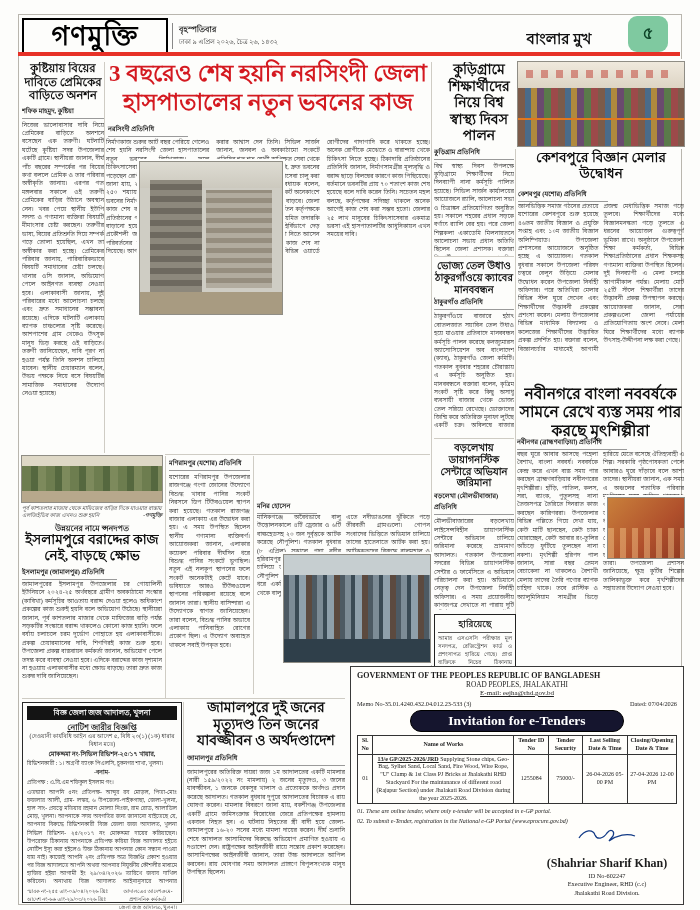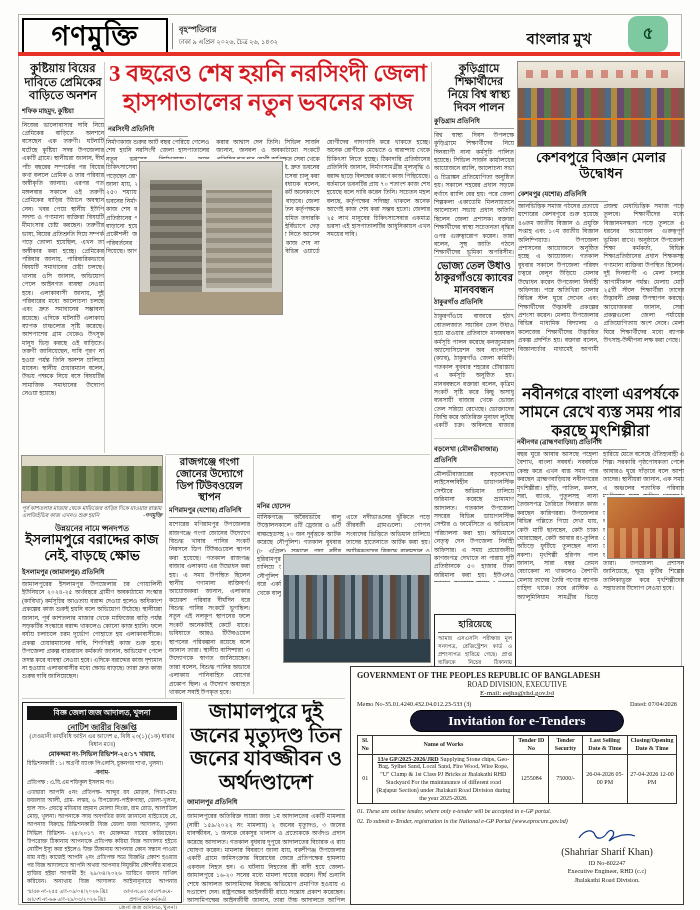--- a/index.html
+++ b/index.html
@@ -58,21 +58,21 @@
   .pill{margin:3px auto;width:212px;background:#15152e;color:#fff;text-align:center;font-weight:bold;
         font-size:13.5px;border-radius:14px;padding:2px 0;border:1px solid #000;}
   table.tender{width:100%;border-collapse:collapse;font-size:6px;line-height:1.3;}
   table.tender th,table.tender td{border:0.6px solid #333;padding:1px 2px;}
   table.tender th{font-weight:bold;text-align:center;vertical-align:middle;}
   table.tender td{vertical-align:middle;text-align:center;}
   td.works{text-align:justify;}
   .wref{font-weight:bold;text-decoration:underline;}
   .notes{font-size:6px;font-style:italic;margin-top:3px;line-height:1.55;}
   .sigblock{width:140px;margin-left:auto;text-align:center;font-size:6.3px;line-height:1.35;margin-top:1px;}
-  .sig-name{font-weight:normal;font-size:10px;}
+  .sig-name{font-weight:bold;font-size:12px;margin-top:10px;}
 </style>
 </head>
 <body>
 
 <div id="page">
 
   <div class="abs frame" style="left:18px;top:14px;width:662px;height:889px;"></div>
 
   <div class="abs masthead" style="left:22px;top:18px;width:142px;height:34px;">
     <span>গণমুক্তি</span>
@@ -109,21 +109,21 @@
   <div class="abs bt cols3" style="left:106px;top:138px;width:324px;height:315px;">নির্মাণকাজ শুরুর আট বছর পেরিয়ে গেলেও শেষ হয়নি নরসিংদী জেলা হাসপাতালের নতুন ভবনের নির্মাণকাজ। ফলে চিকিৎসাসেবা নিয়ে চরম ভোগান্তিতে পড়েছেন রোগী ও স্বজনরা। হাসপাতাল সূত্রে জানা যায়, ২০১৮ সালে ১০০ শয্যা থেকে ২৫০ শয্যায় উন্নীত করার লক্ষ্যে নতুন ভবনের নির্মাণকাজ শুরু হয়। নির্ধারিত সময়ে কাজ শেষ করার কথা থাকলেও ঠিকাদারি প্রতিষ্ঠানের গাফিলতিতে দফায় দফায় সময় বাড়ানো হয়েছে। গণপূর্ত বিভাগের নির্বাহী প্রকৌশলী জানান, বরাদ্দ সংকট ও নকশা পরিবর্তনের কারণে কাজে ধীরগতি দেখা দিয়েছে। আগামী অর্থবছরের মধ্যে কাজ শেষ করার আশ্বাস দেন তিনি। সিভিল সার্জন জানান, জনবল ও অবকাঠামো সংকটে প্রতিদিন শত শত রোগী কাঙ্ক্ষিত সেবা থেকে বঞ্চিত হচ্ছেন। স্থানীয়দের দাবি, দ্রুত ভবনের কাজ শেষ করে পূর্ণাঙ্গ চিকিৎসাসেবা চালু করা হোক। হাসপাতালের তত্ত্বাবধায়ক বলেন, নতুন ভবন চালু হলে শয্যা সংকট অনেকাংশে কেটে যাবে এবং সেবার মান বাড়বে। জেলা প্রশাসক জানান, বিষয়টি ঊর্ধ্বতন কর্তৃপক্ষকে অবহিত করা হয়েছে এবং নিয়মিত তদারকি চলছে। এদিকে প্রতিদিন বহির্বিভাগে দেড় হাজারের বেশি রোগী চিকিৎসা নিতে আসেন বলে জানা গেছে। ভবনের কাজ শেষ না হওয়ায় জরুরি বিভাগসহ বিভিন্ন ওয়ার্ডে রোগীদের গাদাগাদি করে থাকতে হচ্ছে। অনেক রোগীকে মেঝেতে ও বারান্দায় থেকে চিকিৎসা নিতে হচ্ছে। ঠিকাদারি প্রতিষ্ঠানের প্রতিনিধি জানান, নির্মাণসামগ্রীর মূল্যবৃদ্ধি ও বরাদ্দ ছাড়ে বিলম্বের কারণে কাজ পিছিয়েছে। বর্তমানে ভবনটির প্রায় ৭০ শতাংশ কাজ শেষ হয়েছে বলে দাবি করেন তিনি। সচেতন মহল বলছে, কর্তৃপক্ষের সদিচ্ছা থাকলে অনেক আগেই কাজ শেষ করা সম্ভব হতো। জেলার ২৫ লাখ মানুষের চিকিৎসাসেবার একমাত্র ভরসা এই হাসপাতালটির আধুনিকায়ন এখন সময়ের দাবি।</div>
 
   <div class="abs photo" style="left:140px;top:162px;width:142px;height:152px;background:#cfcdc4;">
     <div class="ph-layer" style="top:0;height:26px;background:linear-gradient(#dedcd3,#ccc9be);"></div>
     <div class="abs" style="left:10px;top:18px;width:52px;height:118px;background:repeating-linear-gradient(0deg,#6e695f 0 6px,#8d887c 6px 12px);"></div>
     <div class="abs" style="left:66px;top:28px;width:66px;height:98px;background:repeating-linear-gradient(0deg,#b2ac9f 0 5px,#968e7f 5px 10px);"></div>
     <div class="ph-layer" style="bottom:0;height:22px;background:#a89b81;"></div>
   </div>
 
   <div class="abs" style="left:434px;top:62px;width:80px;height:194px;overflow:hidden;">
-    <div class="hl" style="font-size:11px;margin-left:10px;">কুড়িগ্রামে শিক্ষার্থীদের নিয়ে বিশ্ব স্বাস্থ্য দিবস পালন</div>
+    <div class="hl" style="font-size:14px;margin-left:10px;">কুড়িগ্রামে শিক্ষার্থীদের নিয়ে বিশ্ব স্বাস্থ্য দিবস পালন</div>
     <span class="byline" style="margin-top:2px;">কুড়িগ্রাম প্রতিনিধি</span>
     <div class="bt" style="height:140px;">বিশ্ব স্বাস্থ্য দিবস উপলক্ষে কুড়িগ্রামে শিক্ষার্থীদের নিয়ে দিনব্যাপী নানা কর্মসূচি পালিত হয়েছে। সিভিল সার্জন কার্যালয়ের আয়োজনে র‌্যালি, আলোচনা সভা ও চিত্রাঙ্কন প্রতিযোগিতা অনুষ্ঠিত হয়। সকালে শহরের প্রধান সড়কে বর্ণাঢ্য র‌্যালি বের হয়। পরে জেলা শিল্পকলা একাডেমি মিলনায়তনে আলোচনা সভায় প্রধান অতিথি ছিলেন জেলা প্রশাসক। বক্তারা শিক্ষার্থীদের স্বাস্থ্য সচেতনতা বৃদ্ধির ওপর গুরুত্বারোপ করেন। তারা বলেন, সুস্থ জাতি গঠনে শিক্ষার্থীদের ভূমিকা অপরিসীম। অনুষ্ঠানে বিভিন্ন স্কুল-কলেজের শিক্ষক-শিক্ষার্থীসহ স্বাস্থ্য বিভাগের কর্মকর্তারা উপস্থিত ছিলেন। পরে চিত্রাঙ্কন প্রতিযোগিতায় বিজয়ীদের মাঝে পুরস্কার বিতরণ করা হয়।</div>
   </div>
 
   <div class="abs photo" style="left:518px;top:62px;width:166px;height:84px;background:#d9d2c4;">
     <div class="ph-layer" style="top:0;height:26px;background:linear-gradient(#efe9dd,#ddd4c4);"></div>
     <div class="abs" style="left:8px;top:8px;width:150px;height:8px;background:repeating-linear-gradient(90deg,#c2483c 0 7px,transparent 7px 15px);opacity:.55;"></div>
     <div class="ph-layer" style="top:26px;height:58px;background:repeating-linear-gradient(90deg,#7c5b4a 0 7px,#4a6b8a 7px 13px,#b08a3e 13px 19px,#6a4a6e 19px 26px,#5a7a4a 26px 33px,#9c4a4a 33px 40px);"></div>
     <div class="abs" style="left:0;top:56px;width:166px;height:2px;background:#e07820;"></div>
   </div>
@@ -131,31 +131,32 @@
   <span class="abs byline" style="left:518px;top:189px;width:90px;">কেশবপুর (যশোর) প্রতিনিধি</span>
   <div class="abs bt cols2" style="left:518px;top:202px;width:166px;height:180px;">জ্ঞানভিত্তিক সমাজ গঠনের প্রত্যয়ে যশোরের কেশবপুরে শুরু হয়েছে ৪৬তম জাতীয় বিজ্ঞান ও প্রযুক্তি সপ্তাহ এবং ১০ম জাতীয় বিজ্ঞান অলিম্পিয়াড। উপজেলা প্রশাসনের আয়োজনে অনুষ্ঠিত হচ্ছে এ আয়োজন। গতকাল বুধবার সকালে উপজেলা পরিষদ চত্বরে বেলুন উড়িয়ে মেলার উদ্বোধন করেন উপজেলা নির্বাহী অফিসার। পরে অতিথিরা মেলার বিভিন্ন স্টল ঘুরে দেখেন এবং শিক্ষার্থীদের উদ্ভাবনী প্রকল্পের প্রশংসা করেন। মেলায় উপজেলার বিভিন্ন মাধ্যমিক বিদ্যালয় ও কলেজের শিক্ষার্থীদের উদ্ভাবিত প্রকল্প প্রদর্শিত হয়। বক্তারা বলেন, বিজ্ঞানচর্চার মাধ্যমেই আগামী প্রজন্ম মেধাভিত্তিক সমাজ গড়ে তুলবে। শিক্ষার্থীদের মধ্যে বিজ্ঞানমনস্কতা গড়ে তুলতে এ ধরনের আয়োজন গুরুত্বপূর্ণ ভূমিকা রাখে। অনুষ্ঠানে উপজেলা শিক্ষা কর্মকর্তা, বিভিন্ন শিক্ষাপ্রতিষ্ঠানের প্রধান শিক্ষকসহ গণ্যমান্য ব্যক্তিরা উপস্থিত ছিলেন। দুই দিনব্যাপী এ মেলা চলবে আগামীকাল পর্যন্ত। মেলায় মোট ২৫টি স্টলে শিক্ষার্থীরা তাদের উদ্ভাবনী প্রকল্প উপস্থাপন করছে। আয়োজকরা জানান, সেরা প্রকল্পগুলো জেলা পর্যায়ের প্রতিযোগিতায় অংশ নেবে। মেলা ঘিরে শিক্ষার্থীদের মধ্যে ব্যাপক উৎসাহ-উদ্দীপনা লক্ষ করা গেছে।</div>
 
   <div class="abs" style="left:434px;top:260px;width:80px;height:176px;overflow:hidden;">
     <div class="hl" style="font-size:10px;">ভোজ্য তেল উধাও ঠাকুরগাঁওয়ে ক্যাবের মানববন্ধন</div>
     <span class="byline" style="margin-top:2px;">ঠাকুরগাঁও প্রতিনিধি</span>
     <div class="bt" style="height:118px;">ঠাকুরগাঁওয়ে বাজারে হঠাৎ বোতলজাত সয়াবিন তেল উধাও হয়ে যাওয়ার প্রতিবাদে মানববন্ধন কর্মসূচি পালন করেছে কনজ্যুমারস অ্যাসোসিয়েশন অব বাংলাদেশ (ক্যাব), ঠাকুরগাঁও জেলা কমিটি। গতকাল বুধবার শহরের চৌরাস্তায় এ কর্মসূচি অনুষ্ঠিত হয়। মানববন্ধনে বক্তারা বলেন, কৃত্রিম সংকট সৃষ্টি করে কিছু অসাধু ব্যবসায়ী বাজার থেকে ভোজ্য তেল সরিয়ে রেখেছে। ভোক্তাদের জিম্মি করে অতিরিক্ত মুনাফা লুটছে একটি চক্র। অবিলম্বে বাজার তদারকি জোরদার করার দাবি জানান তারা। নিয়মিত অভিযান পরিচালনার দাবি জানিয়ে বক্তারা বলেন, ব্যবস্থা না নিলে কঠোর কর্মসূচি দেওয়া হবে। কর্মসূচিতে ক্যাবের জেলা কমিটির নেতৃবৃন্দসহ বিভিন্ন শ্রেণি-পেশার মানুষ অংশ নেন।</div>
   </div>
 
   <div class="abs" style="left:434px;top:442px;width:80px;height:168px;overflow:hidden;">
+    <div class="hl" style="font-size:10px;">বড়লেখায় ডায়াগনস্টিক সেন্টারে অভিযান জরিমানা</div>
     <span class="byline" style="margin-top:2px;">বড়লেখা (মৌলভীবাজার) প্রতিনিধি</span>
     <div class="bt" style="height:112px;">মৌলভীবাজারের বড়লেখায় লাইসেন্সবিহীন ডায়াগনস্টিক সেন্টারে অভিযান চালিয়ে জরিমানা করেছে ভ্রাম্যমাণ আদালত। গতকাল উপজেলা সদরের বিভিন্ন ডায়াগনস্টিক সেন্টার ও ফার্মেসিতে এ অভিযান পরিচালনা করা হয়। অভিযানে নেতৃত্ব দেন উপজেলা নির্বাহী অফিসার। এ সময় প্রয়োজনীয় কাগজপত্র দেখাতে না পারায় দুটি প্রতিষ্ঠানকে ৫০ হাজার টাকা জরিমানা করা হয়। ইউএনও জানান, জনস্বাস্থ্য রক্ষায় এ ধরনের অভিযান অব্যাহত থাকবে। মেয়াদোত্তীর্ণ ওষুধ রাখার দায়ে একটি ফার্মেসিকে সতর্কও করা হয়।</div>
   </div>
 
   <div class="abs lostbox" style="left:434px;top:614px;width:74px;height:76px;">
     <div class="lost-title">হারিয়েছে</div>
     <div class="lost-body">আমার এসএসসি পরীক্ষার মূল সনদপত্র, রেজিস্ট্রেশন কার্ড ও প্রশংসাপত্র হারিয়ে গেছে। প্রাপ্ত ব্যক্তিকে নিচের ঠিকানায় যোগাযোগের জন্য অনুরোধ করা হলো।</div>
     <div class="lost-contact">-মো. সোহাগ মোল্লা</div>
   </div>
 
-  <div class="abs hl" style="left:517px;top:385px;width:167px;font-size:15.5px;">নবীনগরে বাংলা এরপর্ষকে সামনে রেখে ব্যস্ত সময় পার করছে মৃৎশিল্পীরা</div>
+  <div class="abs hl" style="left:517px;top:385px;width:167px;font-size:15.5px;">নবীনগরে বাংলা নববর্ষকে সামনে রেখে ব্যস্ত সময় পার করছে মৃৎশিল্পীরা</div>
   <span class="abs byline" style="left:517px;top:437px;width:110px;">নবীনগর (ব্রাহ্মণবাড়িয়া) প্রতিনিধি</span>
   <div class="abs bt cols2" style="left:517px;top:450px;width:167px;height:210px;">বছর ঘুরে আবার আসছে পহেলা বৈশাখ, বাংলা নববর্ষ। নববর্ষকে কেন্দ্র করে এখন ব্যস্ত সময় পার করছেন ব্রাহ্মণবাড়িয়ার নবীনগরের মৃৎশিল্পীরা। হাঁড়ি, পাতিল, কলস, সরা, ব্যাংক, পুতুলসহ নানা তৈজসপত্র তৈরিতে দিনরাত কাজ করছেন কারিগররা। উপজেলার বিভিন্ন পল্লিতে গিয়ে দেখা যায়, কেউ মাটি ছানছেন, কেউ চাকা ঘোরাচ্ছেন, কেউ আবার রং-তুলির আঁচড়ে ফুটিয়ে তুলছেন নানা নকশা। মৃৎশিল্পী হরিপদ পাল জানান, সারা বছর তেমন বেচাকেনা না থাকলেও বৈশাখী মেলায় তাদের তৈরি পণ্যের ব্যাপক চাহিদা থাকে। তবে প্লাস্টিক ও অ্যালুমিনিয়াম সামগ্রীর ভিড়ে হারিয়ে যেতে বসেছে ঐতিহ্যবাহী এ শিল্প। সরকারি পৃষ্ঠপোষকতা পেলে আবারও ঘুরে দাঁড়াবে বলে আশা তাদের। স্থানীয়রা জানান, এক সময় এ অঞ্চলের শতাধিক পরিবার মৃৎশিল্পের সঙ্গে জড়িত থাকলেও এখন তা অর্ধেকে নেমে এসেছে। তবুও বাপ-দাদার পেশা আঁকড়ে ধরে আছেন অনেকে। কারিগররা জানান, মাটির দাম ও পরিবহন খরচ বেড়ে যাওয়ায় লাভ কমেছে। তারপরও নববর্ষের মেলাকে ঘিরে ভালো বেচাকেনার স্বপ্ন দেখছেন তারা। উপজেলা প্রশাসন জানিয়েছে, ক্ষুদ্র কুটির শিল্পের তালিকাভুক্ত করে মৃৎশিল্পীদের সহায়তার উদ্যোগ নেওয়া হবে।</div>
 
   <div class="abs photo" style="left:608px;top:498px;width:76px;height:60px;background:linear-gradient(135deg,#c9803b,#b0502c 60%,#8f3a22);">
     <div class="abs" style="left:0;top:30px;width:76px;height:30px;background:repeating-linear-gradient(90deg,rgba(255,214,150,.4) 0 6px,transparent 6px 12px);"></div>
   </div>
 
   <div class="abs photo" style="left:22px;top:456px;width:140px;height:46px;background:#ded8c6;">
     <div class="ph-layer" style="top:10px;height:25px;background:repeating-linear-gradient(90deg,#6d7d4f 0 9px,#55683f 9px 16px,#7d8a5c 16px 24px);"></div>
     <div class="ph-layer" style="bottom:0;height:11px;background:#b7a88c;"></div>
@@ -163,21 +164,20 @@
   <div class="abs capt" style="left:22px;top:505px;width:140px;">
     <span>পূর্ব কাশতলার মাজার থেকে মাফিজের বাড়ির দিকে যাওয়ার রাস্তায় এলজিইডির কাজ এখনও শুরু হয়নি</span>
     <span class="credit">-গণমুক্তি</span>
   </div>
   <div class="abs kicker" style="left:22px;top:522px;width:140px;">উন্নয়নের নামে প্সনদপত</div>
   <div class="abs hl" style="left:22px;top:532px;width:140px;font-size:13.5px;">ইসলামপুরে বরাদ্দের কাজ নেই, বাড়ছে ক্ষোভ</div>
   <span class="abs byline" style="left:22px;top:567px;width:95px;">ইসলামপুর (জামালপুর) প্রতিনিধি</span>
   <div class="abs bt" style="left:22px;top:580px;width:140px;height:118px;">জামালপুরের ইসলামপুর উপজেলার চর গোয়ালিনী ইউনিয়নে ২০২৪-২৫ অর্থবছরে গ্রামীণ অবকাঠামো সংস্কার (কাবিখা) কর্মসূচির আওতায় বরাদ্দ দেওয়া হলেও অধিকাংশ প্রকল্পের কাজ শুরুই হয়নি বলে অভিযোগ উঠেছে। স্থানীয়রা জানান, পূর্ব কাশতলার মাজার থেকে মাফিজের বাড়ি পর্যন্ত সড়কটির সংস্কারে বরাদ্দ থাকলেও কোনো কাজ হয়নি। ফলে বর্ষায় চলাচলে চরম দুর্ভোগ পোহাতে হয় এলাকাবাসীকে। প্রকল্প চেয়ারম্যানের দাবি, শিগগিরই কাজ শুরু হবে। উপজেলা প্রকল্প বাস্তবায়ন কর্মকর্তা জানান, অভিযোগ পেলে তদন্ত করে ব্যবস্থা নেওয়া হবে। এদিকে বরাদ্দের কাজ দৃশ্যমান না হওয়ায় এলাকাবাসীর মধ্যে ক্ষোভ বাড়ছে। তারা দ্রুত কাজ শুরুর দাবি জানিয়েছেন।</div>
 
   <div class="abs" style="left:169px;top:456px;width:81px;height:242px;overflow:hidden;">
-    <div class="hl" style="font-size:10px;">রাজগঞ্জে গংগা জোনের উদ্যোগে ডিপ টিউবওয়েল স্থাপন</div>
     <span class="byline" style="margin-top:2px;">মণিরামপুর (যশোর) প্রতিনিধি</span>
     <div class="bt" style="height:186px;">যশোরের মণিরামপুর উপজেলার রাজগঞ্জে গংগা জোনের উদ্যোগে বিশুদ্ধ খাবার পানির সংকট নিরসনে ডিপ টিউবওয়েল স্থাপন করা হয়েছে। গতকাল রাজগঞ্জ বাজার এলাকায় এর উদ্বোধন করা হয়। এ সময় উপস্থিত ছিলেন স্থানীয় গণ্যমান্য ব্যক্তিবর্গ। আয়োজকরা জানান, এলাকার কয়েকশ পরিবার দীর্ঘদিন ধরে বিশুদ্ধ পানির সংকটে ভুগছিল। নতুন এই নলকূপ স্থাপনের ফলে সংকট অনেকটাই কেটে যাবে। ভবিষ্যতে আরও টিউবওয়েল স্থাপনের পরিকল্পনা রয়েছে বলে জানান তারা। স্থানীয় বাসিন্দারা এ উদ্যোগকে স্বাগত জানিয়েছেন। তারা বলেন, বিশুদ্ধ পানির অভাবে এলাকায় পানিবাহিত রোগের প্রকোপ ছিল। এ উদ্যোগ অব্যাহত থাকলে সবাই উপকৃত হবে।</div>
   </div>
 
   <span class="abs byline" style="left:257px;top:501px;width:60px;">মনির হোসেন</span>
   <div class="abs bt cols2" style="left:257px;top:513px;width:173px;height:150px;">মানিকগঞ্জে অবৈধভাবে বালু উত্তোলনকালে ৪টি ড্রেজার ও ৬টি বাল্কহেডসহ ২০ জন দুর্বৃত্তকে আটক করেছে নৌপুলিশ। গতকাল বুধবার (৮ এপ্রিল) সকালে পদ্মা নদীর হরিরামপুর এলাকায় অভিযান চালিয়ে তাদের আটক করা হয়। নৌপুলিশ সূত্রে জানা যায়, দীর্ঘদিন ধরে একটি চক্র অবৈধভাবে নদী থেকে বালু উত্তোলন করে আসছিল। এতে নদীভাঙনের ঝুঁকিতে পড়ে তীরবর্তী গ্রামগুলো। গোপন সংবাদের ভিত্তিতে অভিযান চালিয়ে তাদের হাতেনাতে আটক করা হয়। আটককৃতদের বিরুদ্ধে বালুমহাল ও মাটি ব্যবস্থাপনা আইনে মামলা দায়েরের প্রক্রিয়া চলছে বলে জানিয়েছে পুলিশ। জব্দকৃত ড্রেজার ও বাল্কহেডগুলো নৌপুলিশের হেফাজতে রাখা হয়েছে।</div>
 
   <div class="abs photo" style="left:284px;top:555px;width:146px;height:107px;background:#c6ced0;">
     <div class="ph-layer" style="top:20px;height:64px;background:repeating-linear-gradient(90deg,#4d5a63 0 5px,#7d8c96 5px 11px,#3a4a54 11px 15px,#8fa0ab 15px 22px,#5c4a3f 22px 28px);"></div>
     <div class="ph-layer" style="bottom:0;height:23px;background:#2f3f4a;"></div>
@@ -199,28 +199,28 @@
       </div>
       <div class="r">
         <div>আদালতের আদেশক্রমে-</div>
         <div>প্রশাসনিক কর্মকর্তা</div>
         <div>জেলা জজ আদালত, খুলনা।</div>
       </div>
     </div>
   </div>
 
   <div class="abs" style="left:187px;top:700px;width:158px;height:203px;overflow:hidden;">
-    <div class="hl" style="font-size:20px;">জামালপুরে দুই জনের মৃত্যুদণ্ড তিন জনের যাবজ্জীবন ও অর্থদণ্ডাদেশ</div>
+    <div class="hl" style="font-size:14px;">জামালপুরে দুই জনের মৃত্যুদণ্ড তিন জনের যাবজ্জীবন ও অর্থদণ্ডাদেশ</div>
     <span class="byline" style="margin-top:3px;">জামালপুর প্রতিনিধি</span>
     <div class="bt" style="height:120px;">জামালপুরের অতিরিক্ত দায়রা জজ ১ম আদালতের একটি মামলার (নারী ১৫৯/২০২২ নং মামলায়) ২ জনের মৃত্যুদণ্ড, ৩ জনের যাবজ্জীবন, ১ জনকে বেকসুর খালাস ও প্রত্যেককে অর্থদণ্ড প্রদান করেছে আদালত। গতকাল বুধবার দুপুরে আদালতের বিচারক এ রায় ঘোষণা করেন। মামলার বিবরণে জানা যায়, বকশীগঞ্জ উপজেলার একটি গ্রামে জমিসংক্রান্ত বিরোধের জেরে প্রতিপক্ষের হামলায় একজন নিহত হন। এ ঘটনায় নিহতের স্ত্রী বাদী হয়ে জেলা-জামালপুরে ১৬-২০ সনের মধ্যে মামলা দায়ের করেন। দীর্ঘ শুনানি শেষে আদালত আসামিদের বিরুদ্ধে অভিযোগ প্রমাণিত হওয়ায় এ দণ্ডাদেশ দেন। রাষ্ট্রপক্ষের আইনজীবী রায়ে সন্তোষ প্রকাশ করেছেন। আসামিপক্ষের আইনজীবী জানান, তারা উচ্চ আদালতে আপিল করবেন। রায় ঘোষণার সময় আদালত প্রাঙ্গণে বিপুলসংখ্যক মানুষ উপস্থিত ছিলেন।</div>
   </div>
 
   <div class="abs govbox" style="left:350px;top:666px;width:320px;height:229px;">
     <div class="gov-l1">GOVERNMENT OF THE PEOPLES REPUBLIC OF BANGLADESH</div>
-    <div class="gov-l2">ROAD DIVISION, EXECUTIVE</div>
+    <div class="gov-l2">ROAD PEOPLES, JHALAKATHI</div>
     <div class="gov-email">E-mail: eejha@rhd.gov.bd</div>
     <div class="memo-row">
       <span>Memo No-35.01.4240.432.04.012.23-533 (3)</span>
       <span>Dated: 07/04/2026</span>
     </div>
     <div class="pill">Invitation for e-Tenders</div>
     <table class="tender">
       <colgroup>
           <col style="width:15px">
           <col style="width:138px">

